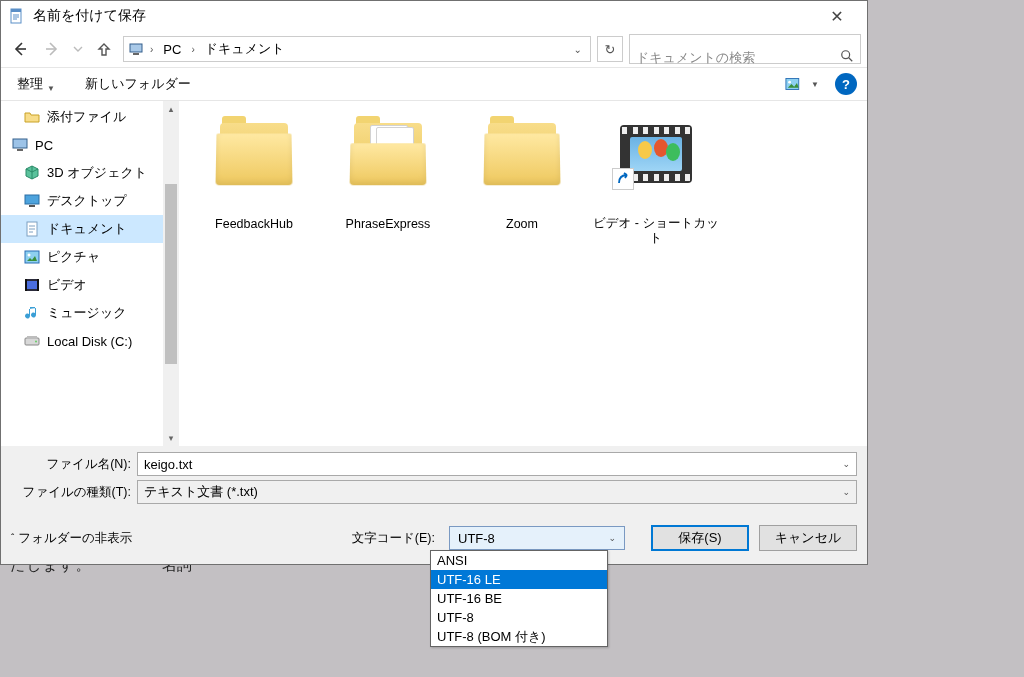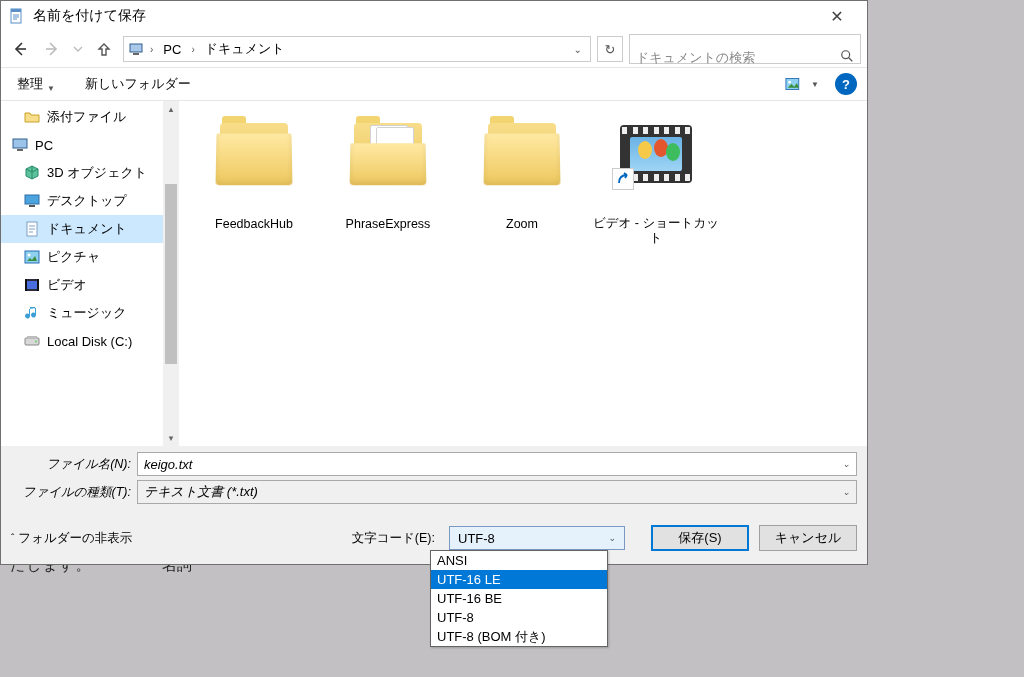--- a/index.html
+++ b/index.html
@@ -66,21 +66,21 @@
 .video-shortcut .prow { display: flex; justify-content: space-between; }
 .video-shortcut .perf { width: 5px; height: 7px; background: #eee; }
 .video-shortcut .frame { position: absolute; top: 14px; left: 16px; width: 52px; height: 34px; background: linear-gradient(#6ab2e4, #9ed5f6); border-radius: 2px; overflow: hidden; }
 .video-shortcut .balloon { position: absolute; width: 14px; height: 18px; border-radius: 50%; }
 .video-shortcut .b1 { left: 8px; top: 4px; background: #f7c948; }
 .video-shortcut .b2 { left: 24px; top: 2px; background: #e4572e; }
 .video-shortcut .b3 { left: 36px; top: 6px; background: #3dbd5d; }
 
 
 .bottomfields { background: #f0f0f0; padding: 6px 10px 4px 10px; }
-.fieldrow { display: flex; align-items: center; margin-bottom: 4px; font-style: italic; }
+.fieldrow { display: flex; align-items: center; margin-bottom: 4px; }
 .fieldrow .lbl { width: 126px; text-align: right; font-size: 12.5px; color: #000; padding-right: 6px; }
 .fieldrow .combo { flex: 1; height: 24px; border: 1px solid #a9a9a9; background: #fff; display: flex; align-items: center; padding: 0 6px; font-size: 13px; color: #000; }
 .fieldrow .combo .dd { margin-left: auto; font-size: 9px; color: #555; }
 .fieldrow .combo.grey { background: #f0f0f0; color: #000; }
 
 .footerrow { background: #f0f0f0; height: 52px; display: flex; align-items: center; padding: 0 10px; gap: 10px; }
 .footerrow .hide { font-size: 12.5px; color: #000; display: flex; align-items: center; gap: 4px; }
 .footerrow .hide .car { font-size: 10px; }
 .footerrow .fill { flex: 1; }
 .footerrow .enclabel { font-size: 12.5px; color: #000; padding-right: 4px; }

